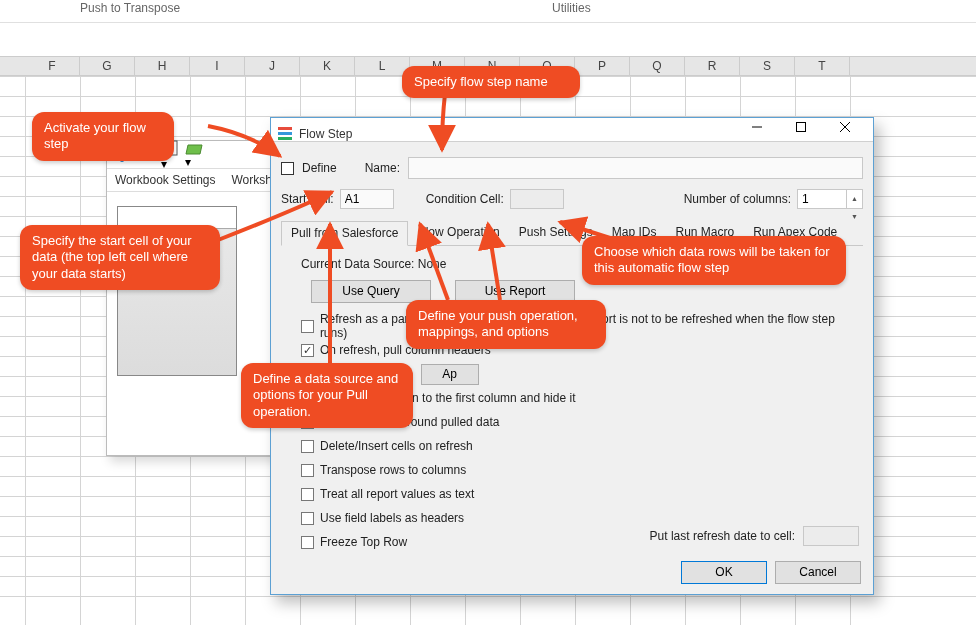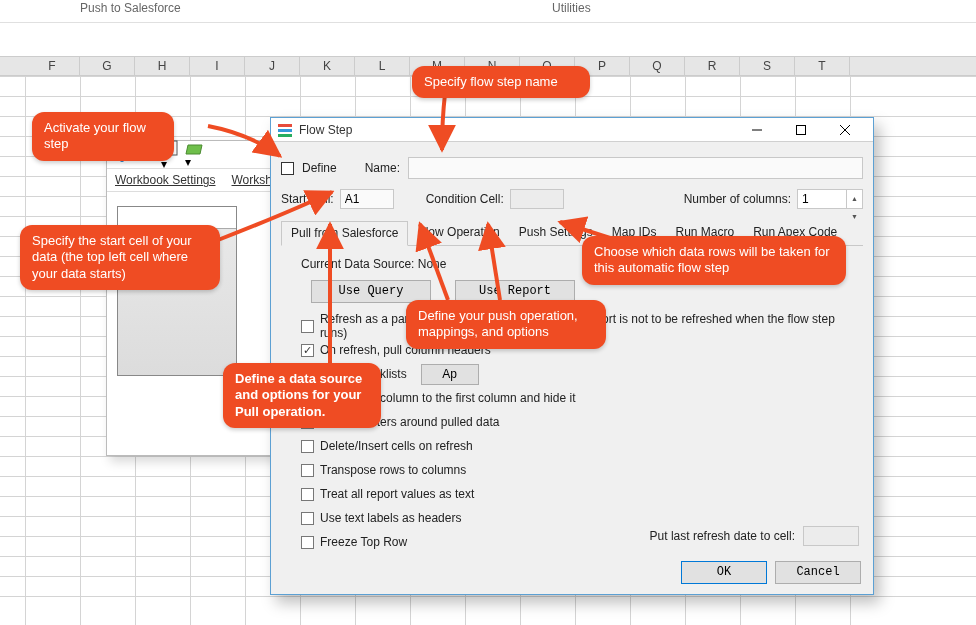--- a/index.html
+++ b/index.html
@@ -18,27 +18,27 @@
   
   .grid { position: absolute; left: 0; right: 0; top: 76px; bottom: 0; }
   .grid .vline { position: absolute; top: 0; bottom: 0; width: 1px; background: #d4d4d4; }
   .grid .hline { position: absolute; left: 0; right: 0; height: 1px; background: #d4d4d4; }
 
   
   .panel-behind { position: absolute; left: 106px; top: 140px; width: 260px; height: 316px; background: #fff; border: 1px solid #bbb; box-shadow: 4px 6px 10px rgba(0,0,0,.15); }
   .panel-behind .toolbar { height: 28px; border-bottom: 1px solid #ddd; display:flex; align-items:center; padding: 2px 6px; gap:6px; }
   .panel-behind .toolbar svg { display:block; }
   .panel-behind .tabs { display:flex; font-size:12px; border-bottom: 1px solid #ddd; }
-  .panel-behind .tabs .ptab { padding: 4px 8px; color:#333;text-decoration:underline; }
+  .panel-behind .tabs .ptab { padding: 4px 8px; color:#333; }
   .panel-behind .thumb { margin: 14px 10px 0 10px; width: 120px; height: 170px; border: 1px solid #888; background: linear-gradient(#eaeaea,#dcdcdc); }
   .panel-behind .thumb .tbar { height:22px; background:#fff; border-bottom:1px solid #aaa; }
 
   
   .dialog { position: absolute; left: 270px; top: 117px; width: 604px; height: 478px; background:#f0f0f0; border:1px solid #5ca0d3; box-shadow: 6px 8px 14px rgba(0,0,0,.25); }
-  .titlebar { height: 24px; background:#fff; display:flex; align-items:center; padding: 0 6px; border-bottom:1px solid #d0d0d0; }
+  .titlebar { height: 24px; background:#fff; display:flex; align-items:flex-end; padding: 0 6px; border-bottom:1px solid #d0d0d0; }
   .titlebar .title-icon { width:16px; height:16px; margin-right:6px; }
   .titlebar .title-text { flex: 0 0 auto; color:#333; }
   .titlebar .spacer { flex: 1 1 auto; }
   .winbtn { width: 44px; height:28px; display:flex; align-items:center; justify-content:center; }
 
   .dlg-body { position:absolute; left:0; right:0; top:30px; bottom:0; padding: 8px 10px 10px 10px; }
 
   .row1 { display:flex; align-items:center; gap:8px; height:24px; }
   .chkbox { width:13px; height:13px; border:1px solid #333; background:#fff; display:inline-block; }
   .chkbox.checked::after { content:"✓"; font-size:11px; line-height:11px; display:block; text-align:center; color:#333; }
@@ -53,21 +53,21 @@
   .ncol-spin .spins div { flex:1; display:flex; align-items:center; justify-content:center; font-size:7px; color:#555; }
   .row2 .gap-flex { flex:1; }
 
   .tabs-strip { display:flex; margin-top:10px; border-bottom:1px solid #c8c8c8; }
   .tabs-strip .tab { padding:4px 9px 5px 9px; margin-right:1px; color:#222; background:transparent; position:relative; top:1px; }
   .tabs-strip .tab.active { background:#f0f0f0; border:1px solid #c8c8c8; border-bottom:1px solid #f0f0f0; }
 
   .tab-page { padding:8px 4px 4px 20px; }
   .ds-row { display:flex; align-items:center; gap:10px; height:20px; }
   .btnrow { display:flex; gap:24px; margin:6px 0 14px 10px; }
-  .wbtn { width:120px; height:23px; background:#e1e1e1; border:1px solid #adadad; text-align:center; line-height:21px;font-family:Liberation Mono, monospace; }
+  .wbtn { width:120px; height:23px; background:#e1e1e1; border:1px solid #adadad; text-align:center; line-height:21px; }
 
   .opts { display:flex; flex-direction:column; gap:6px; margin-top:2px; }
   .optline { display:flex; align-items:center; gap:6px; height:18px; }
   .optline .chkbox { border-color:#777; }
   .small-btn { width:58px; height:21px; background:#e1e1e1; border:1px solid #adadad; text-align:center; line-height:19px; margin-left:8px; }
 
   .lastref { position:absolute; right:14px; bottom:48px; display:flex; align-items:center; gap:8px; }
   .lastref .cell-in { width:56px; height:20px; background:#ececec; border:1px solid #c8c8c8; }
 
   .dlg-buttons { position:absolute; right:12px; bottom:10px; display:flex; gap:8px; }
@@ -75,21 +75,21 @@
   .dlg-buttons .wbtn.primary { border:1.5px solid #0078d7; }
 
   
   .callout { position:absolute; background:#EF4C23; color:#fff; border-radius:12px; padding:8px 12px; font-size:13px; line-height:1.25; box-shadow: 0 2px 4px rgba(0,0,0,.2); z-index:50; }
   .arrow-svg { position:absolute; z-index:49; pointer-events:none; }
 </style>
 </head>
 <body>
 
 <div class="ribbon-tabs">
-  <span class="ribbon-tab-push">Push to Salesforce</span>
+  <span class="ribbon-tab-push">Push to Transpose</span>
   <span class="ribbon-tab-util">Utilities</span>
 </div>
 <div class="ribbon-divider"></div>
 
 <div class="colheaders">
   <div class="ch" style="left:25px">F</div>
   <div class="ch" style="left:80px">G</div>
   <div class="ch" style="left:135px">H</div>
   <div class="ch" style="left:190px">I</div>
   <div class="ch" style="left:245px">J</div>
@@ -283,21 +283,21 @@
         <div class="optline">
             <span class="chkbox"></span>
             <span class="lbl">Transpose rows to columns</span>
           </div>
         <div class="optline">
             <span class="chkbox"></span>
             <span class="lbl">Treat all report values as text</span>
           </div>
         <div class="optline">
             <span class="chkbox"></span>
-            <span class="lbl">Use text labels as headers</span>
+            <span class="lbl">Use field labels as headers</span>
           </div>
         <div class="optline">
             <span class="chkbox"></span>
             <span class="lbl">Freeze Top Row</span>
           </div>
       </div>
     </div>
 
     <div class="lastref">
       <span class="lbl">Put last refresh date to cell:</span>
@@ -305,23 +305,23 @@
     </div>
 
     <div class="dlg-buttons">
       <div class="wbtn primary">OK</div>
       <div class="wbtn">Cancel</div>
     </div>
   </div>
 </div>
 
 <div class="callout" style="left:32px; top:112px; width:142px;">Activate your flow step</div>
-<div class="callout" style="left:412px; top:66px; width:178px;">Specify flow step name</div>
+<div class="callout" style="left:402px; top:66px; width:178px;">Specify flow step name</div>
 <div class="callout" style="left:20px; top:225px; width:200px;">Specify the start cell of your data (the top left cell where your data starts)</div>
-<div class="callout" style="left:223px; top:363px; width:158px;font-weight:bold;">Define a data source and options for your Pull operation.</div>
+<div class="callout" style="left:241px; top:363px; width:172px;">Define a data source and options for your Pull operation.</div>
 <div class="callout" style="left:406px; top:300px; width:200px;">Define your push operation, mappings, and options</div>
 <div class="callout" style="left:582px; top:236px; width:264px;">Choose which data rows will be taken for this automatic flow step</div>
 
 <svg class="arrow-svg" style="left:0;top:0;width:976px;height:625px">
   <defs>
     <marker id="ah" viewBox="0 0 10 10" refX="9" refY="5" markerWidth="7" markerHeight="7" orient="auto-start-reverse">
       <path d="M 0 0 L 10 5 L 0 10 z" fill="#EF4C23"></path>
     </marker>
   </defs>
 

